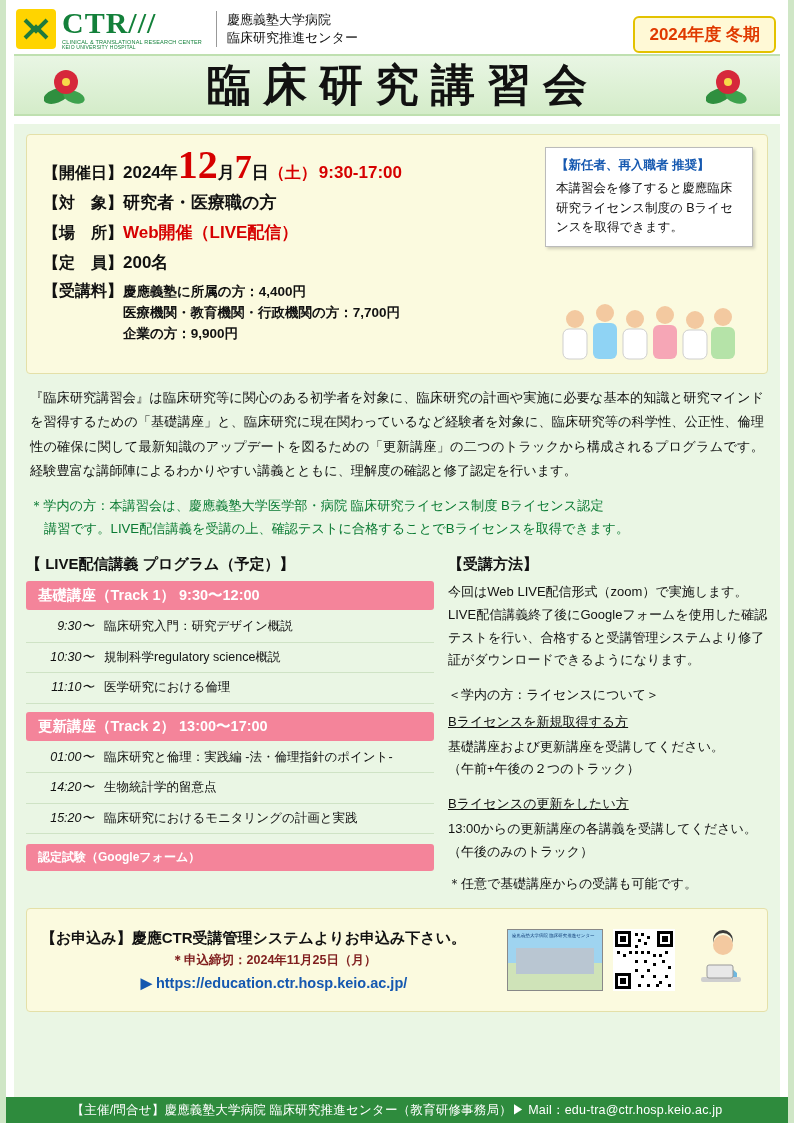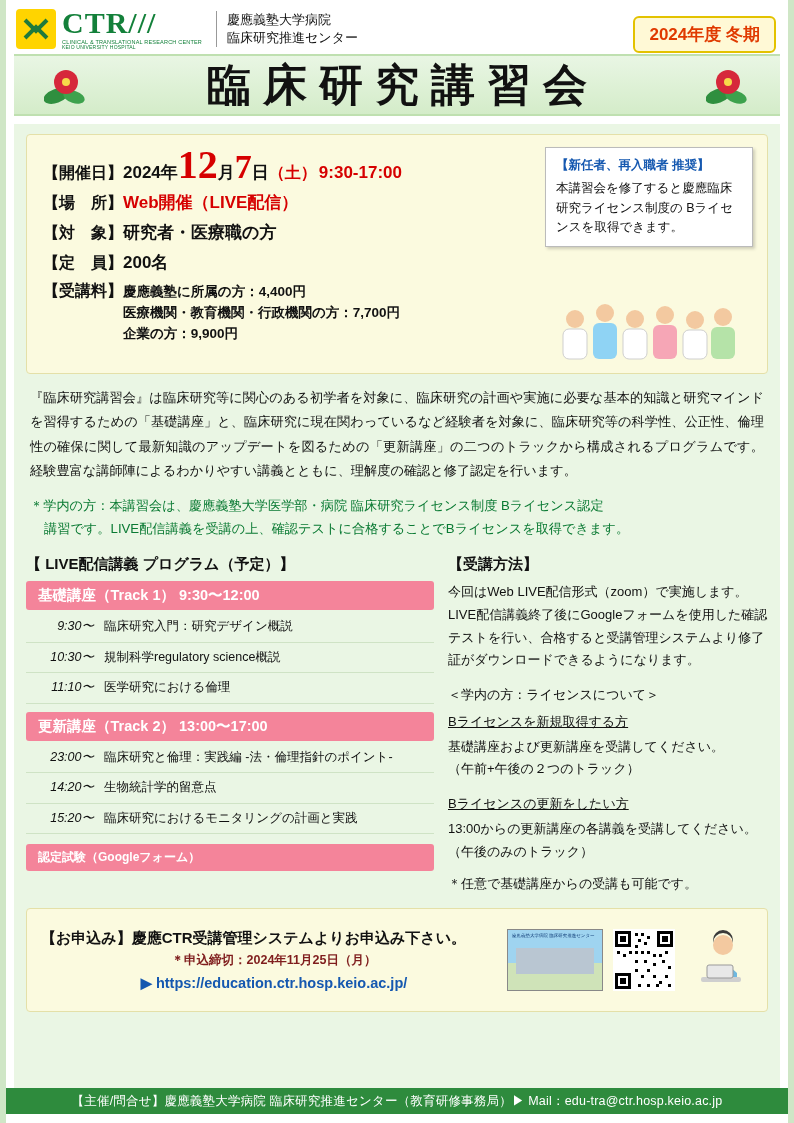--- a/index.html
+++ b/index.html
@@ -187,21 +187,21 @@
     width:96px;height:62px;
     background:linear-gradient(#9fd4f0 0 55%, #cfe3b8 55% 100%);
     border:1px solid #888; margin-right:10px; position:relative; overflow:hidden;
   }
   .photo .bldg { position:absolute; left:8px; bottom:16px; width:78px; height:26px; background:#b9c6d2; }
   .photo .cap { position:absolute; top:3px; left:4px; font-size:4.5px; color:#14407a; }
   .qr { width:62px;height:62px; margin-right:12px; }
   .person-ill { width:66px; height:66px; }
   
   .footer {
-    position:absolute; left:0; right:0; bottom:9px;
+    position:absolute; left:0; right:0; bottom:0;
     height:26px;
     background:#2e8b3d;
     color:#fff;
     font-size:12.5px;
     display:flex; align-items:center; justify-content:center;
     letter-spacing:0.2px;
   }
 </style>
 </head>
 <body>
@@ -257,26 +257,26 @@
           <span class="d-unit">2024年</span>
           <span class="d-num">12</span>
           <span class="d-unit">月</span>
           <span class="d-num small">7</span>
           <span class="d-unit">日</span>
           <span class="d-sat">（土）</span>
           <span class="d-time">9:30-17:00</span>
         </span>
       </div>
       <div class="row">
+        <span class="lbl">【対　象】</span>
+        <span class="black-bold">研究者・医療職の方</span>
+      </div>
+      <div class="row">
         <span class="lbl">【場　所】</span>
         <span class="red-bold">Web開催（LIVE配信）</span>
-      </div>
-      <div class="row">
-        <span class="lbl">【対　象】</span>
-        <span class="black-bold">研究者・医療職の方</span>
       </div>
       <div class="row">
         <span class="lbl">【定　員】</span>
         <span class="black-bold">200名</span>
       </div>
       <div class="row">
         <span class="lbl">【受講料】</span>
         <span class="fee-lines">
           <div>慶應義塾に所属の方：4,400円</div>
           <div>医療機関・教育機関・行政機関の方：7,700円</div>
@@ -329,21 +329,21 @@
           <div class="t">10:30〜</div>
           <div class="d">規制科学regulatory science概説</div>
         </div>
         <div class="sess">
           <div class="t">11:10〜</div>
           <div class="d">医学研究における倫理</div>
         </div>
 
         <div class="track-bar" style="margin-top:8px">更新講座（Track 2） 13:00〜17:00</div>
         <div class="sess">
-          <div class="t">23:00〜</div>
+          <div class="t">01:00〜</div>
           <div class="d">臨床研究と倫理：実践編 -法・倫理指針のポイント-</div>
         </div>
         <div class="sess">
           <div class="t">14:20〜</div>
           <div class="d">生物統計学的留意点</div>
         </div>
         <div class="sess">
           <div class="t">15:20〜</div>
           <div class="d">臨床研究におけるモニタリングの計画と実践</div>
         </div>

